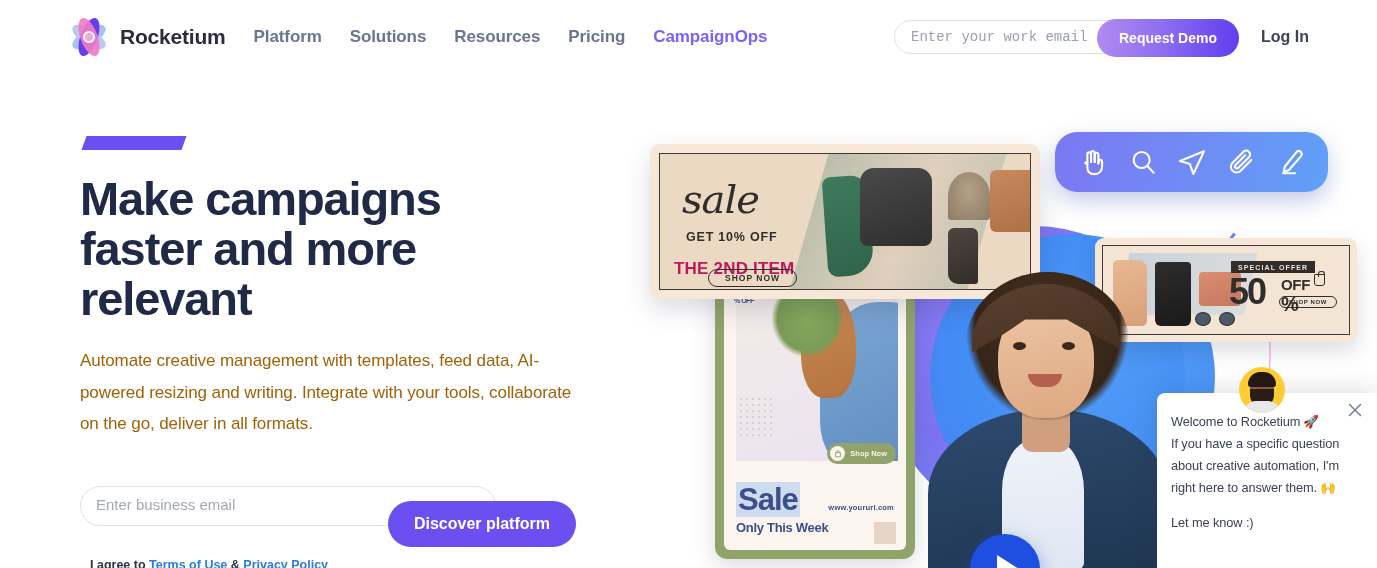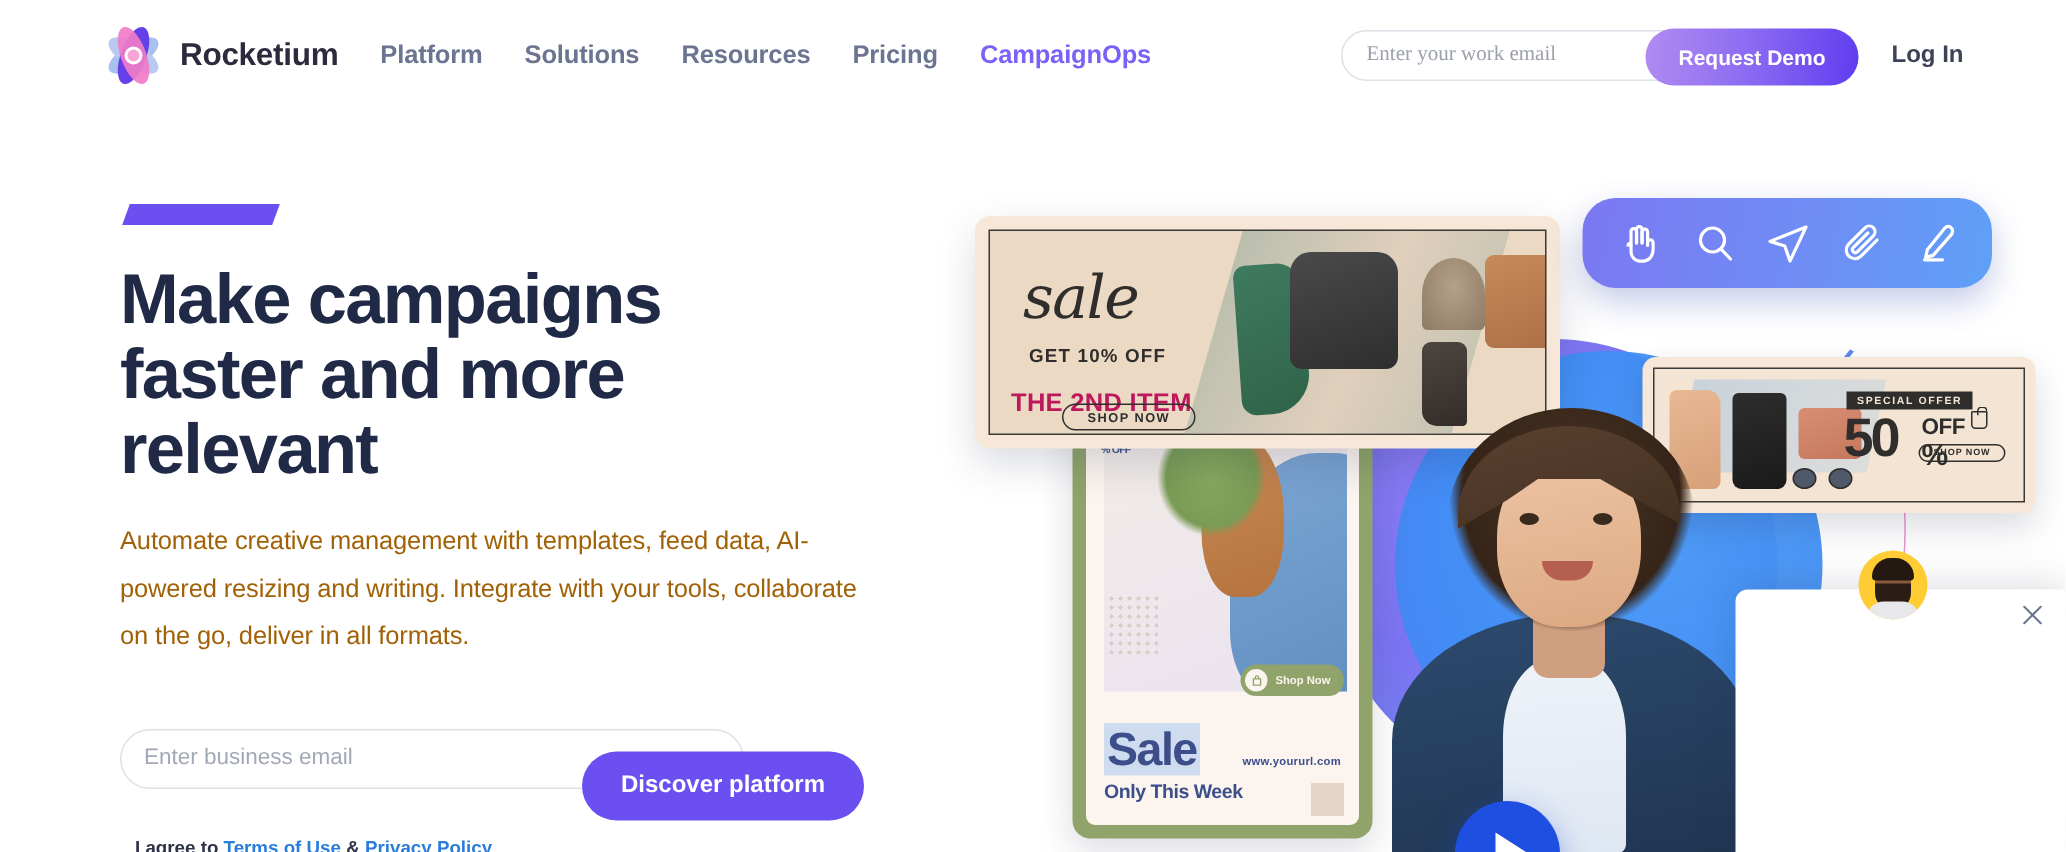--- a/index.html
+++ b/index.html
@@ -33,21 +33,21 @@
     position:absolute; right:0; top:0; height:74px;
     display:flex; align-items:center; gap:0;
   }
   .email-pill {
     position:relative; display:flex; align-items:center;
     width:345px; height:34px; border:1px solid #dfe1e8; border-radius:19px;
     background:#fff; margin-right:22px;
   }
   .email-pill input {
     border:none; outline:none; background:transparent;
-    font-family:Liberation Serif, serif; font-size:14px; color:#333;
+    font-family:Liberation Mono, monospace; font-size:14px; color:#333;
     padding-left:16px; width:200px; height:32px;
   }
   .email-pill input::placeholder { color:#9aa0ad; }
   .demo-btn {
     position:absolute; right:-1px; top:-2px;
     height:38px; padding:0 22px; border:none; border-radius:19px;
     background:linear-gradient(95deg,#b18bf0 0%,#8e6ef2 45%,#5f3df0 100%);
     color:#fff; font-family:"Liberation Sans", sans-serif;
     font-size:14px; font-weight:bold; cursor:pointer; white-space:nowrap;
   }
@@ -607,15 +607,23 @@
       <div class="ca-head"></div>
       <div class="ca-hair"></div>
       <div class="ca-beard"></div>
       <div class="ca-body"></div>
     </div>
     <div class="chat-close">
       <svg width="22" height="22" viewBox="0 0 24 24" fill="none" stroke="currentColor" stroke-width="1.5" stroke-linecap="round">
         <path d="M6 6l12 12M18 6L6 18"></path>
       </svg>
     </div>
+    <div class="chat-body">
+      <div>Welcome to Rocketium 🚀</div>
+      <div>If you have a specific question</div>
+      <div>about creative automation, I'm</div>
+      <div>right here to answer them. 🙌</div>
+      <div class="gap"></div>
+      <div>Let me know :)</div>
+    </div>
   </div>
 
 </div>
 
 </body></html>

